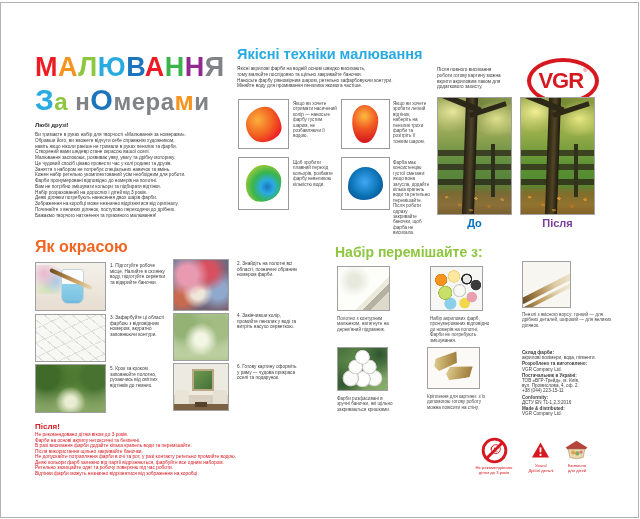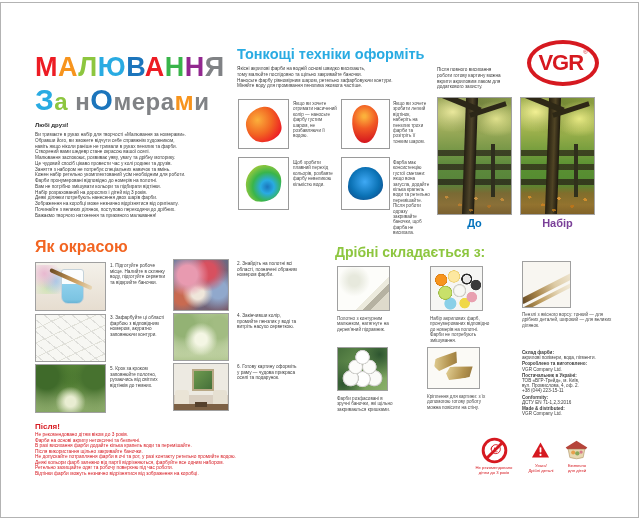--- a/index.html
+++ b/index.html
@@ -37,21 +37,21 @@
   .blob4{inset:18% 12%;background:radial-gradient(circle at 48% 45%,#3fa9f5 0%,#0b72b5 55%,#14437f 95%);
          border-radius:50% 50% 56% 44%/60% 55% 45% 40%}
   .cap{position:absolute;font-size:4.6px;line-height:5.4px;color:#4a4a4a}
   #tip1-cap{left:293px;top:101px;width:46px}
   #tip2-cap{left:393px;top:101px;width:37px}
   #tip3-cap{left:293px;top:160px;width:46px}
   #tip4-cap{left:393px;top:160px;width:37px}
 
   
   #varnish{position:absolute;left:437px;top:67px;width:88px}
-  #vgr{position:absolute;left:527px;top:40px;width:72px;height:46px;border:4px solid #d61920;
+  #vgr{position:absolute;left:527px;top:58px;width:72px;height:46px;border:4px solid #d61920;
        border-radius:50%;display:flex;align-items:center;justify-content:center;box-sizing:border-box}
   #vgr-text{color:#d61920;font-weight:bold;font-size:22px;letter-spacing:-1px}
   #vgr-reg{color:#d61920;font-size:6px;align-self:flex-start;margin-top:5px}
 
   .ph{position:absolute;border:1px solid #a0a0a0;overflow:hidden;box-sizing:border-box;background:#eee}
   #tree1{left:437px;top:97px;width:75px;height:118px}
   #tree2{left:520px;top:97px;width:75px;height:118px}
   .tree{background:
     radial-gradient(60% 25% at 20% 12%,#eae89c,transparent 70%),
     radial-gradient(50% 22% at 80% 18%,#dfe08c,transparent 70%),
@@ -215,21 +215,21 @@
 Заняття з набором не потребує спеціальних навичок та вмінь.
 Кожен набір ретельно укомплектований усім необхідним для роботи.
 Фарби пронумеровані відповідно до номерів на полотні.
 Вам не потрібно змішувати кольори та підбирати відтінки.
 Набір розрахований на дорослих і дітей від 3 років.
 Деякі ділянки потребують нанесення двох шарів фарби.
 Зображення на коробці може незначно відрізнятися від оригіналу.
 Починайте з великих ділянок, поступово переходячи до дрібних.
 Бажаємо творчого натхнення та приємного малювання!</div>
 
-<div id="tech-head">Тонкощі техніки оформіть</div>
+<div id="tech-head">Якісні техніки малювання</div>
 <div id="tech-intro" class="ml tiny">Якісні акрилові фарби на водній основі швидко висихають,
 тому малюйте послідовно та щільно закривайте баночки.
 Наносьте фарбу рівномірним шаром, ретельно зафарбовуючи контури.
 Міняйте воду для промивання пензлика якомога частіше.</div>
 
 <div id="tip1-box" class="swatch">
   <div class="blob blob1"></div>
   </div>
 <div id="tip1-cap" class="cap">Якщо ви хочете отримати насичений колір — наносьте фарбу густим шаром, не розбавляючи її водою.</div>
 <div id="tip2-box" class="swatch">
@@ -264,21 +264,21 @@
 </div>
 <div id="tree2" class="ph tree v2">
   <div class="t-fence"></div>
   <div class="t-post"></div>
   <div class="t-trunk"></div>
   <div class="t-b1"></div>
   <div class="t-b2"></div>
   <div class="t-leaves"></div>
 </div>
 <div id="lab-do">До</div>
-<div id="lab-pislya">Набір</div>
+<div id="lab-pislya">Після</div>
 
 <div id="howto-head">Як окрасою</div>
 
 <div id="p1" class="ph jar">
   <div class="jar-palette"></div>
   <div class="jar-glass"></div>
   <div class="jar-brush"></div>
 </div>
 <div id="s1" class="step">1. Підготуйте робоче місце. Налийте в склянку воду, підготуйте серветки та відкрийте баночки.</div>
 
@@ -305,21 +305,21 @@
 <div id="warn-head">Після!</div>
 <div id="warn-lines" class="ml">Не рекомендовано дітям віком до 3 років.
 Фарби на основі акрилу нетоксичні та безпечні.
 В разі висихання фарби додайте кілька крапель води та перемішайте.
 Після використання щільно закривайте баночки.
 Не допускайте потрапляння фарби в очі та рот, у разі контакту ретельно промийте водою.
 Деякі кольори фарб залежно від партії відрізняються, фарбуйте все одним набором.
 Ретельно захищайте одяг та робочу поверхню під час роботи.
 Відтінки фарби можуть незначно відрізнятися від зображення на коробці.</div>
 
-<div id="kit-head">Дрібні складається з:</div>
+<div id="kit-head">Набір перемішайте з:</div>
 
 <div id="k1" class="ph canvas-kit"></div>
 <div id="k1-cap" class="cap">Полотно з контурним малюнком, натягнуте на дерев’яний підрамник.</div>
 
 <div id="k2" class="ph pots"></div>
 <div id="k2-cap" class="cap">Набір акрилових фарб, пронумерованих відповідно до номерів на полотні. Фарби не потребують змішування.</div>
 
 <div id="k3" class="ph jars-white"></div>
 <div id="k3-cap" class="cap">Фарби розфасовані в зручні баночки, які щільно закриваються кришками.</div>
 

